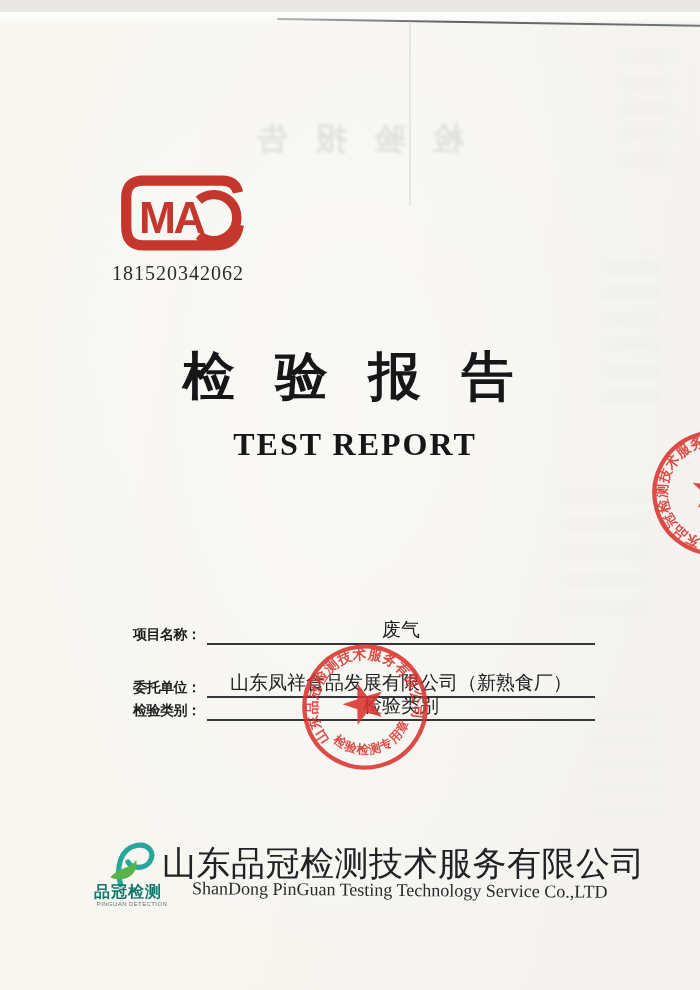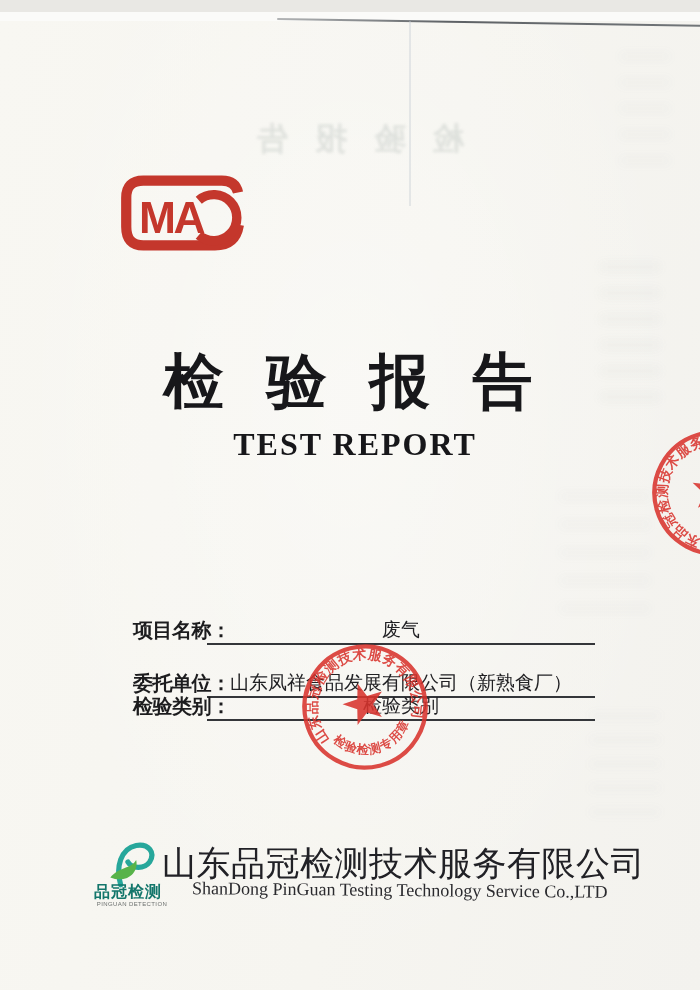--- a/index.html
+++ b/index.html
@@ -41,33 +41,33 @@
   .cma{position:absolute;left:116px;top:158px;width:128px;height:86px;}
   .cma svg{width:100%;height:100%;}
   .cma-number{
     position:absolute;left:112px;top:250px;width:130px;text-align:center;
     font-family:"Liberation Serif", serif;font-size:20px;letter-spacing:1px;color:#2b2b2d;
   }
 
   
   .title-cn{
     position:absolute;left:140px;top:330px;width:430px;text-align:center;
-    font-family:"Liberation Serif", serif;font-weight:bold;font-size:60px;
+    font-family:"Liberation Serif", serif;font-weight:bold;font-size:52px;
     letter-spacing:14px;color:#17171a;white-space:nowrap;
   }
   .title-en{
     position:absolute;left:140px;top:414px;width:430px;text-align:center;
     font-family:"Liberation Serif", serif;font-weight:bold;font-size:32px;
     letter-spacing:2px;color:#17171a;
   }
 
   
   .field-row{position:absolute;left:133px;width:462px;height:26px;}
   .field-label{
-    position:absolute;left:0;bottom:1px;font-size:20px;font-weight:bold;
+    position:absolute;left:0;bottom:1px;font-size:14px;font-weight:bold;
     letter-spacing:-0.5px;color:#1c1c1e;white-space:nowrap;
   }
   .field-line{
     position:absolute;left:74px;width:388px;bottom:0;height:26px;
     border-bottom:2px solid #34363a;text-align:center;
     font-size:19px;line-height:26px;color:#212124;white-space:nowrap;
   }
   .row-1{top:607px;} .row-2{top:660px;} .row-3{top:683px;}
 
   
@@ -102,20 +102,21 @@
   <div class="smudge sm3"></div>
   <div class="smudge sm4"></div>
 
   <div class="cma">
     <svg viewBox="0 0 150 100">
       <path d="M 143,26 Q 140,12 124,12 H 32 Q 12,12 12,32 V 66 Q 12,88 32,88 H 116 Q 140,88 144,64" fill="none" stroke="#c4372c" stroke-width="12"></path>
       <path d="M 97,35 A 27,27 0 1 1 97,76" fill="none" stroke="#c4372c" stroke-width="11"></path>
       <text x="27" y="74" font-family="Liberation Sans, sans-serif" font-weight="bold" font-size="52" letter-spacing="-3" fill="#c4372c">MA</text>
     </svg>
   </div>
+  <div class="cma-number">181520342062</div>
 
   <div class="title-cn">检 验 报 告</div>
   <div class="title-en">TEST REPORT</div>
 
   <div class="field-row row-1">
     <span class="field-label">项目名称：</span>
     <span class="field-line">废气</span>
   </div>
   <div class="field-row row-2">
     <span class="field-label">委托单位：</span>

